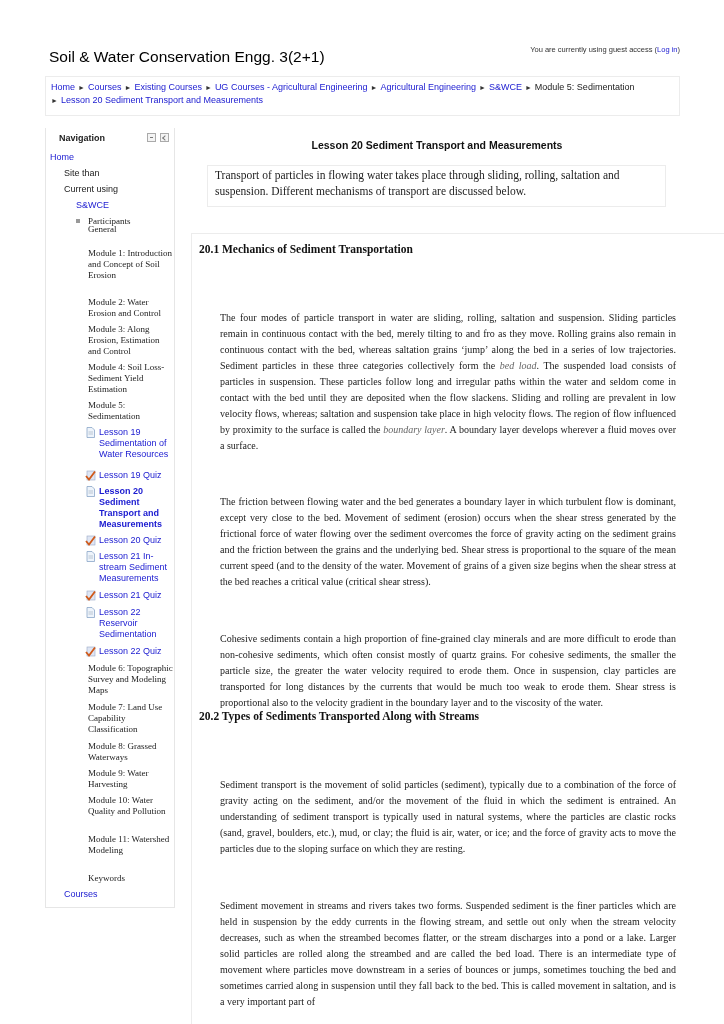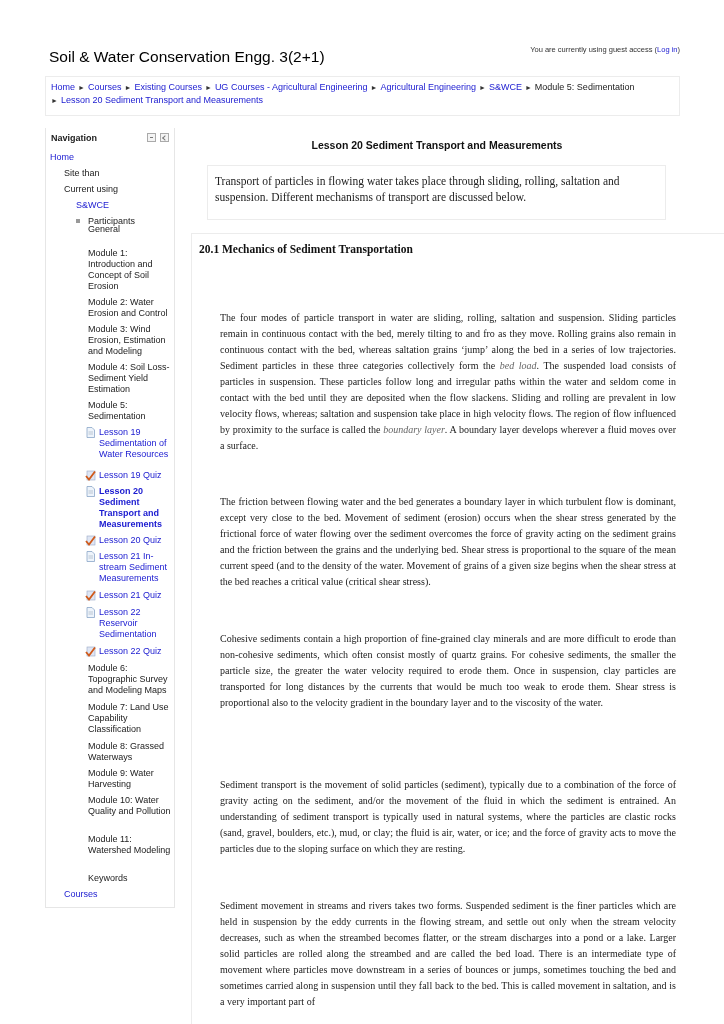--- a/index.html
+++ b/index.html
@@ -14,43 +14,43 @@
     position: absolute; left: 45px; top: 76px; width: 635px; height: 40px;
     border: 1px solid #ececec; padding: 4px 5px; font-size: 9px; line-height: 12px; color: #222;
   }
   .breadcrumb-box .sep { color: #333; font-size: 7px; margin: 0 3px; }
 
   
   .nav-block {
     position: absolute; left: 45px; top: 128px; width: 130px; height: 780px;
     border: 1px solid #e6e6e6; border-top: none;
   }
-  .nav-header { position: relative; height: 22px; }
+  .nav-header { position: relative; height: 22px; margin-left: 8px; }
   .nav-title { position: absolute; left: 5px; top: 5px; font-size: 9px; font-weight: bold; color: #222; }
   .nav-icons { position: absolute; right: 5px; top: 5px; display: flex; gap: 4px; }
   .nav-icon { width: 9px; height: 9px; border: 1px solid #aaa; background: #f4f4f4; position: relative; }
   .nav-icon.minus::after { content: ""; position: absolute; left: 2px; right: 2px; top: 3px; height: 1px; background: #777; }
   .nav-icon.dock::after { content: ""; position: absolute; left: 2px; top: 2px; width: 3px; height: 3px; border-left: 1px solid #777; border-bottom: 1px solid #777; transform: rotate(45deg); }
 
   .nav-list { font-size: 9px; line-height: 11px; }
   .nav-item { position: absolute; }
   .nav-item.lvl0 { left: 4px; }
   .nav-item.lvl1 { left: 18px; }
   .nav-item.lvl2 { left: 30px; }
-  .nav-item.lvl3 { left: 42px; width: 86px; }
+  .nav-item.lvl3 { left: 42px; width: 86px; font-family: Liberation Serif, serif; }
   .nav-item.lvl4 { left: 53px; width: 76px; }
   .nav-item.bold { font-weight: bold; }
   .nav-item .bullet { position: absolute; left: -12px; top: 3px; width: 4px; height: 4px; background: #999; }
   .res-icon { position: absolute; left: -14px; top: 0; width: 11px; height: 11px; }
 
   
   .lesson-title { position: absolute; left: 190px; top: 139px; width: 494px; text-align: center; font-size: 10.5px; font-weight: bold; color: #111; }
   .intro-box {
-    position: absolute; left: 207px; top: 165px; width: 459px; height: 55px;
-    border: 1px solid #ececec; padding: 7px 7px;
+    position: absolute; left: 207px; top: 165px; width: 459px; height: 42px;
+    border: 1px solid #ececec; padding: 1px 7px;
     font-family: "Liberation Serif", serif; font-size: 11.5px; line-height: 16px; color: #222;
   }
   .content-box {
     position: absolute; left: 191px; top: 233px; width: 572px; height: 791px;
     border: 1px solid #ececec; border-bottom: none;
     font-family: "Liberation Serif", serif; color: #1a1a1a;
   }
   .section-heading { position: absolute; left: 7px; font-size: 11.5px; font-weight: bold; color: #111; }
   .para { position: absolute; left: 28px; width: 456px; font-size: 10px; line-height: 16px; text-align: justify; margin-top: 44px; }
   .para em { color: #666; font-style: italic; }
@@ -77,21 +77,21 @@
   </div>
   <div class="nav-list">
     <a class="nav-item lvl0 link" style="top:24px">Home</a>
     <span class="nav-item lvl1" style="top:40px">Site than</span>
     <span class="nav-item lvl1" style="top:56px">Current using</span>
     <a class="nav-item lvl2 link" style="top:72px">S&amp;WCE</a>
     <span class="nav-item lvl3" style="top:88px"><span class="bullet"></span><span>Participants</span></span>
     <span class="nav-item lvl3" style="top:96px">General</span>
     <span class="nav-item lvl3" style="top:120px">Module 1: Introduction and Concept of Soil Erosion</span>
     <span class="nav-item lvl3" style="top:169px">Module 2: Water Erosion and Control</span>
-    <span class="nav-item lvl3" style="top:196px">Module 3: Wind Erosion, Estimation and Modeling</span>
+    <span class="nav-item lvl3" style="top:196px">Module 3: Along Erosion, Estimation and Control</span>
     <span class="nav-item lvl3" style="top:234px">Module 4: Soil Loss- Sediment Yield Estimation</span>
     <span class="nav-item lvl3" style="top:272px">Module 5: Sedimentation</span>
 
     <a class="nav-item lvl4 link" style="top:299px">
       <svg class="res-icon" viewBox="0 0 11 11">
           <path d="M2 0.5 H7 L9.5 3 V10.5 H2 Z" fill="#eef4fb" stroke="#8aa6c8" stroke-width="0.8"></path>
           <path d="M3.5 5 H8 M3.5 7 H8" stroke="#9ab" stroke-width="0.6"></path>
         </svg>
       <span>Lesson 19 Sedimentation of Water Resources</span>
     </a>
@@ -161,17 +161,18 @@
 
 <div class="content-box">
   <div class="section-heading" style="top:9px">20.1 Mechanics of Sediment Transportation</div>
 
   <div class="para" style="top:32px"><span>The four modes of particle transport in water are sliding, rolling, saltation and suspension. Sliding particles remain in continuous contact with the bed, merely tilting to and fro as they move. Rolling grains also remain in continuous contact with the bed, whereas saltation grains ‘jump’ along the bed in a series of low trajectories. Sediment particles in these three categories collectively form the </span><em>bed load</em><span>. The suspended load consists of particles in suspension. These particles follow long and irregular paths within the water and seldom come in contact with the bed until they are deposited when the flow slackens. Sliding and rolling are prevalent in low velocity flows, whereas; saltation and suspension take place in high velocity flows. The region of flow influenced by proximity to the surface is called the </span><em>boundary layer</em><span>. A boundary layer develops wherever a fluid moves over a surface.</span></div>
 
   <div class="para" style="top:216px">The friction between flowing water and the bed generates a boundary layer in which turbulent flow is dominant, except very close to the bed. Movement of sediment (erosion) occurs when the shear stress generated by the frictional force of water flowing over the sediment overcomes the force of gravity acting on the sediment grains and the friction between the grains and the underlying bed. Shear stress is proportional to the square of the mean current speed (and to the density of the water. Movement of grains of a given size begins when the shear stress at the bed reaches a critical value (critical shear stress).</div>
 
   <div class="para" style="top:353px">Cohesive sediments contain a high proportion of fine-grained clay minerals and are more difficult to erode than non-cohesive sediments, which often consist mostly of quartz grains. For cohesive sediments, the smaller the particle size, the greater the water velocity required to erode them. Once in suspension, clay particles are transported for long distances by the currents that would be much too weak to erode them. Shear stress is proportional also to the velocity gradient in the boundary layer and to the viscosity of the water.</div>
 
+  <div class="section-heading" style="top:476px">20.2 Types of Sediments Transported Along with Streams</div>
 
   <div class="para" style="top:499px">Sediment transport is the movement of solid particles (sediment), typically due to a combination of the force of gravity acting on the sediment, and/or the movement of the fluid in which the sediment is entrained. An understanding of sediment transport is typically used in natural systems, where the particles are clastic rocks (sand, gravel, boulders, etc.), mud, or clay; the fluid is air, water, or ice; and the force of gravity acts to move the particles due to the sloping surface on which they are resting.</div>
 
   <div class="para" style="top:620px">Sediment movement in streams and rivers takes two forms. Suspended sediment is the finer particles which are held in suspension by the eddy currents in the flowing stream, and settle out only when the stream velocity decreases, such as when the streambed becomes flatter, or the stream discharges into a pond or a lake. Larger solid particles are rolled along the streambed and are called the bed load. There is an intermediate type of movement where particles move downstream in a series of bounces or jumps, sometimes touching the bed and sometimes carried along in suspension until they fall back to the bed. This is called movement in saltation, and is a very important part of</div>
 </div>
 
 </body></html>

